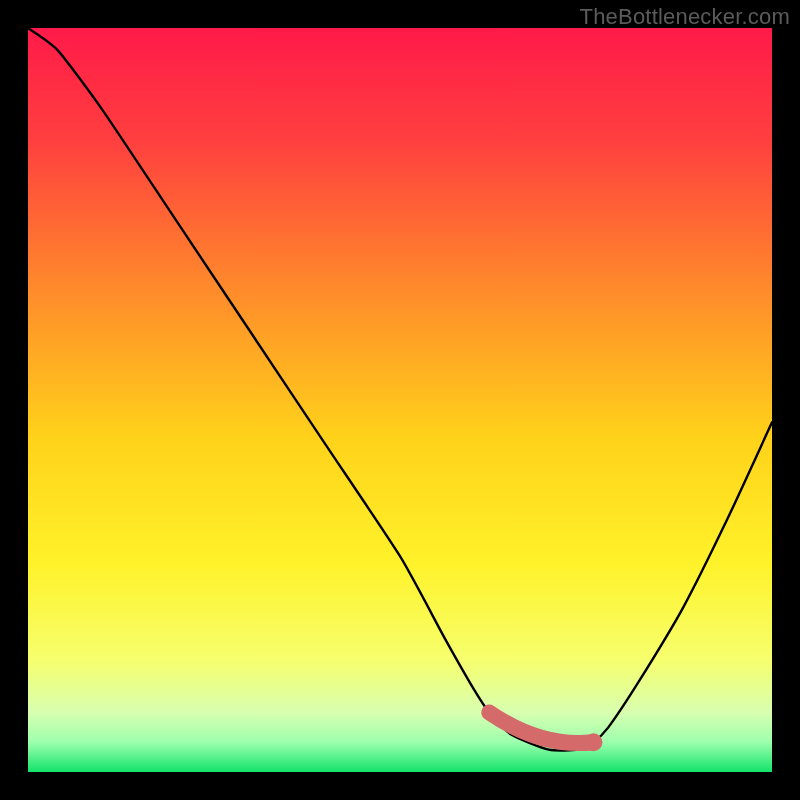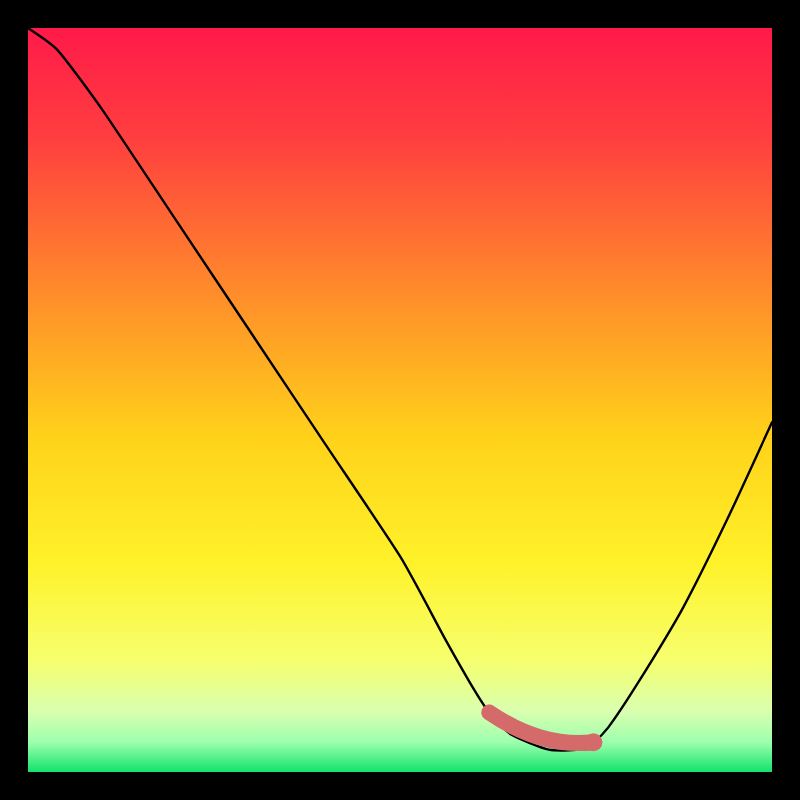--- a/index.html
+++ b/index.html
@@ -33,20 +33,21 @@
     top: 0;
     width: 800px;
     height: 800px;
     display: block;
   }
 </style>
 </head>
 <body>
 
 <div class="container">
+  <div class="watermark">TheBottlenecker.com</div>
 
   <svg class="chart" viewBox="0 0 800 800">
     <defs>
       <linearGradient id="bg-grad" x1="0" y1="0" x2="0" y2="1">
           <stop offset="0%" stop-color="#ff1a49"></stop>
           <stop offset="15%" stop-color="#ff3f3f"></stop>
           <stop offset="35%" stop-color="#ff8a2b"></stop>
           <stop offset="55.00000000000001%" stop-color="#ffd21a"></stop>
           <stop offset="72%" stop-color="#fff22a"></stop>
           <stop offset="85%" stop-color="#f6ff6e"></stop>

